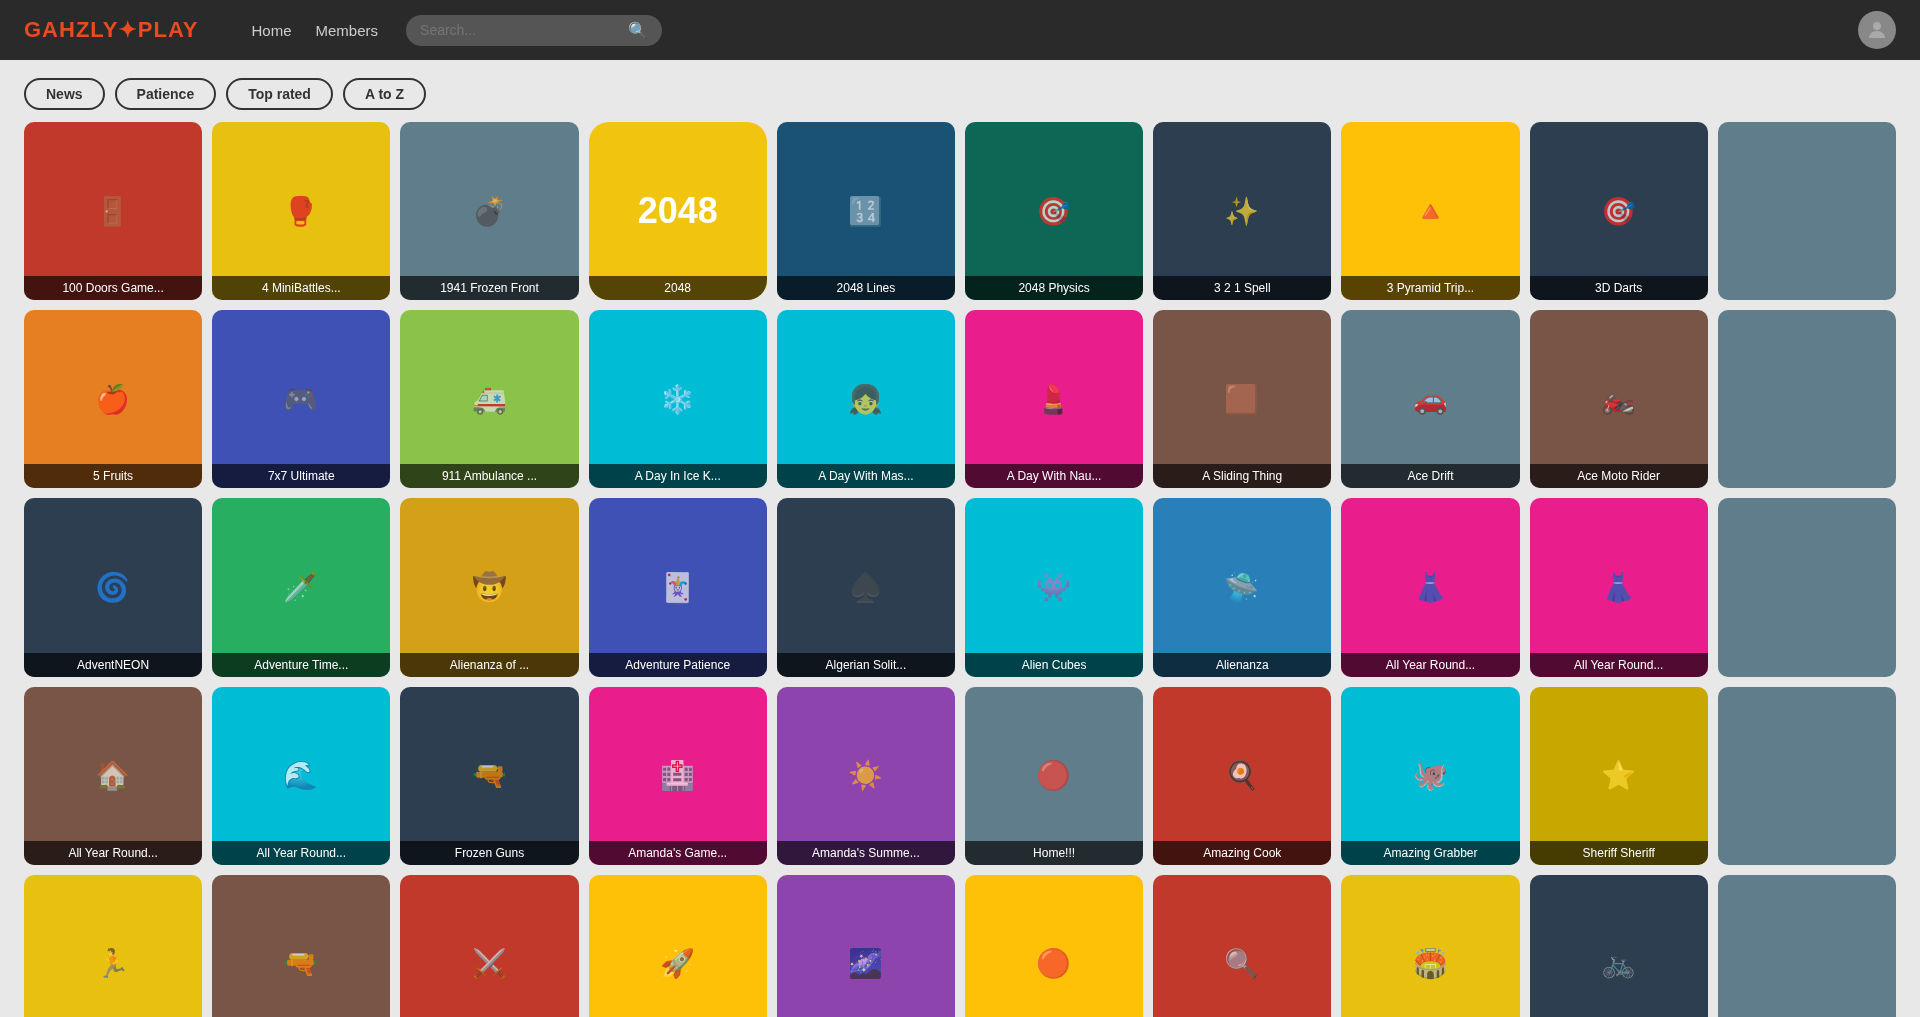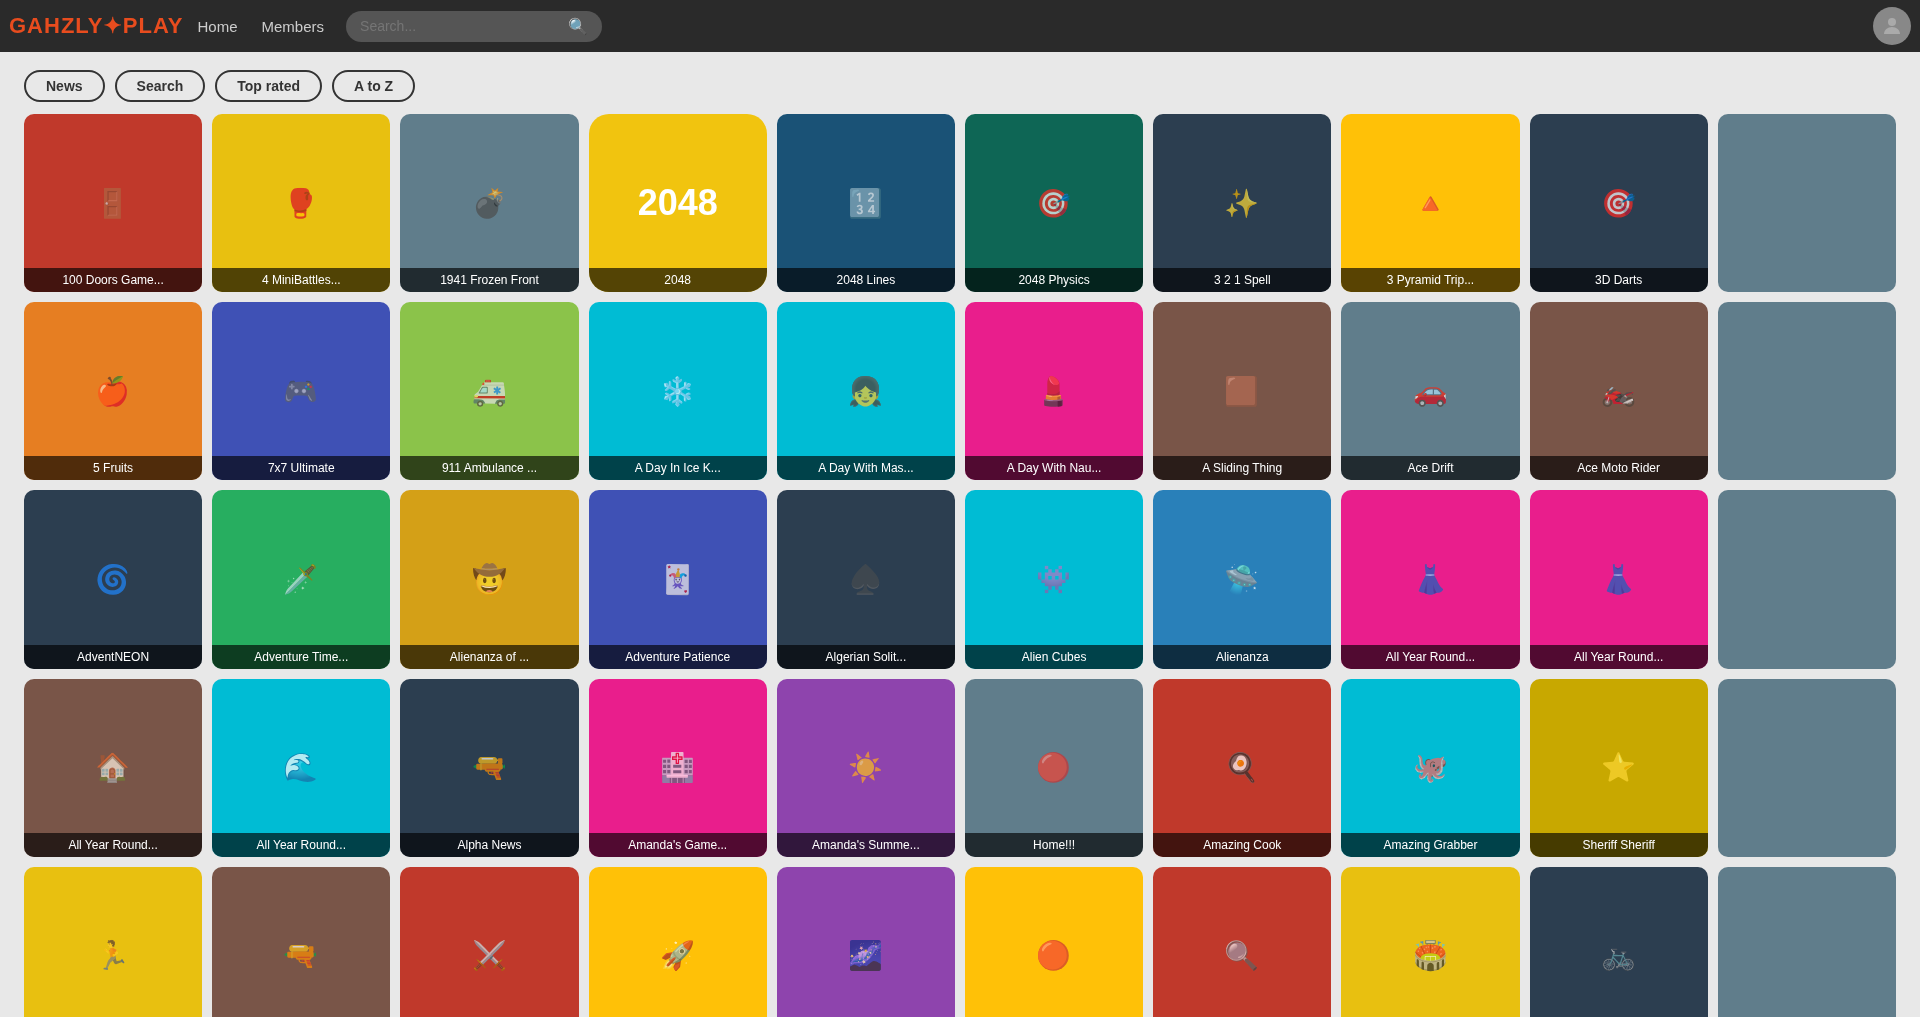--- a/index.html
+++ b/index.html
@@ -1,34 +1,34 @@
 <!DOCTYPE html>
 <html><head>
   <meta charset="utf-8">
   <style>
     * { box-sizing: border-box; margin: 0; padding: 0; }
     body { background: #e8e8e8; font-family: Arial, sans-serif; min-width: 1920px; }
 
     
     .header {
       background: #2a2a2a;
-      height: 52px;
+      height: 60px;
       display: flex;
       align-items: center;
-      padding: 0 9px;
-      gap: 14px;
+      padding: 0 24px;
+      gap: 20px;
     }
     .logo {
       font-size: 22px;
       font-weight: bold;
       color: white;
       letter-spacing: 1px;
     }
     .logo span { color: #e84c1e; }
-    .nav-links { display: flex; gap: 24px; }
+    .nav-links { display: flex; gap: 24px; margin-left: 33px; }
     .nav-link {
       color: #ccc;
       text-decoration: none;
       font-size: 15px;
       cursor: pointer;
     }
     .search-bar {
       display: flex;
       align-items: center;
       background: #555;
@@ -127,21 +127,21 @@
   <div class="avatar">
     <svg width="24" height="24" viewBox="0 0 24 24" fill="#aaa">
         <circle cx="12" cy="8" r="4"></circle>
         <path d="M4 20c0-4 3.6-7 8-7s8 3 8 7" fill="#aaa"></path>
       </svg>
   </div>
 </div>
 
 <div class="filter-bar">
   <button class="filter-btn">News</button>
-  <button class="filter-btn">Search</button>
+  <button class="filter-btn">Patience</button>
   <button class="filter-btn">Top rated</button>
   <button class="filter-btn">A to Z</button>
 </div>
 
 <div class="game-grid" id="game-grid">
 <div class="game-card" style="background: rgb(192, 57, 43); aspect-ratio: 1 / 1;">
       <div class="game-placeholder">🚪</div>
       <div class="game-title">100 Doors Game...</div>
     </div>
     <div class="game-card" style="background: rgb(232, 192, 16); aspect-ratio: 1 / 1;">
@@ -265,21 +265,21 @@
     <div class="game-card" style="background: rgb(121, 85, 72); aspect-ratio: 1 / 1;">
       <div class="game-placeholder">🏠</div>
       <div class="game-title">All Year Round...</div>
     </div>
     <div class="game-card" style="background: rgb(0, 188, 212); aspect-ratio: 1 / 1;">
       <div class="game-placeholder">🌊</div>
       <div class="game-title">All Year Round...</div>
     </div>
     <div class="game-card" style="background: rgb(44, 62, 80); aspect-ratio: 1 / 1;">
       <div class="game-placeholder">🔫</div>
-      <div class="game-title">Alpha News</div>
+      <div class="game-title">Frozen Guns</div>
     </div>
     <div class="game-card" style="background: rgb(233, 30, 140); aspect-ratio: 1 / 1;">
       <div class="game-placeholder">🏥</div>
       <div class="game-title">Amanda's Game...</div>
     </div>
     <div class="game-card" style="background: rgb(142, 68, 173); aspect-ratio: 1 / 1;">
       <div class="game-placeholder">☀️</div>
       <div class="game-title">Amanda's Summe...</div>
     </div>
     <div class="game-card" style="background: rgb(96, 125, 139); aspect-ratio: 1 / 1;">

